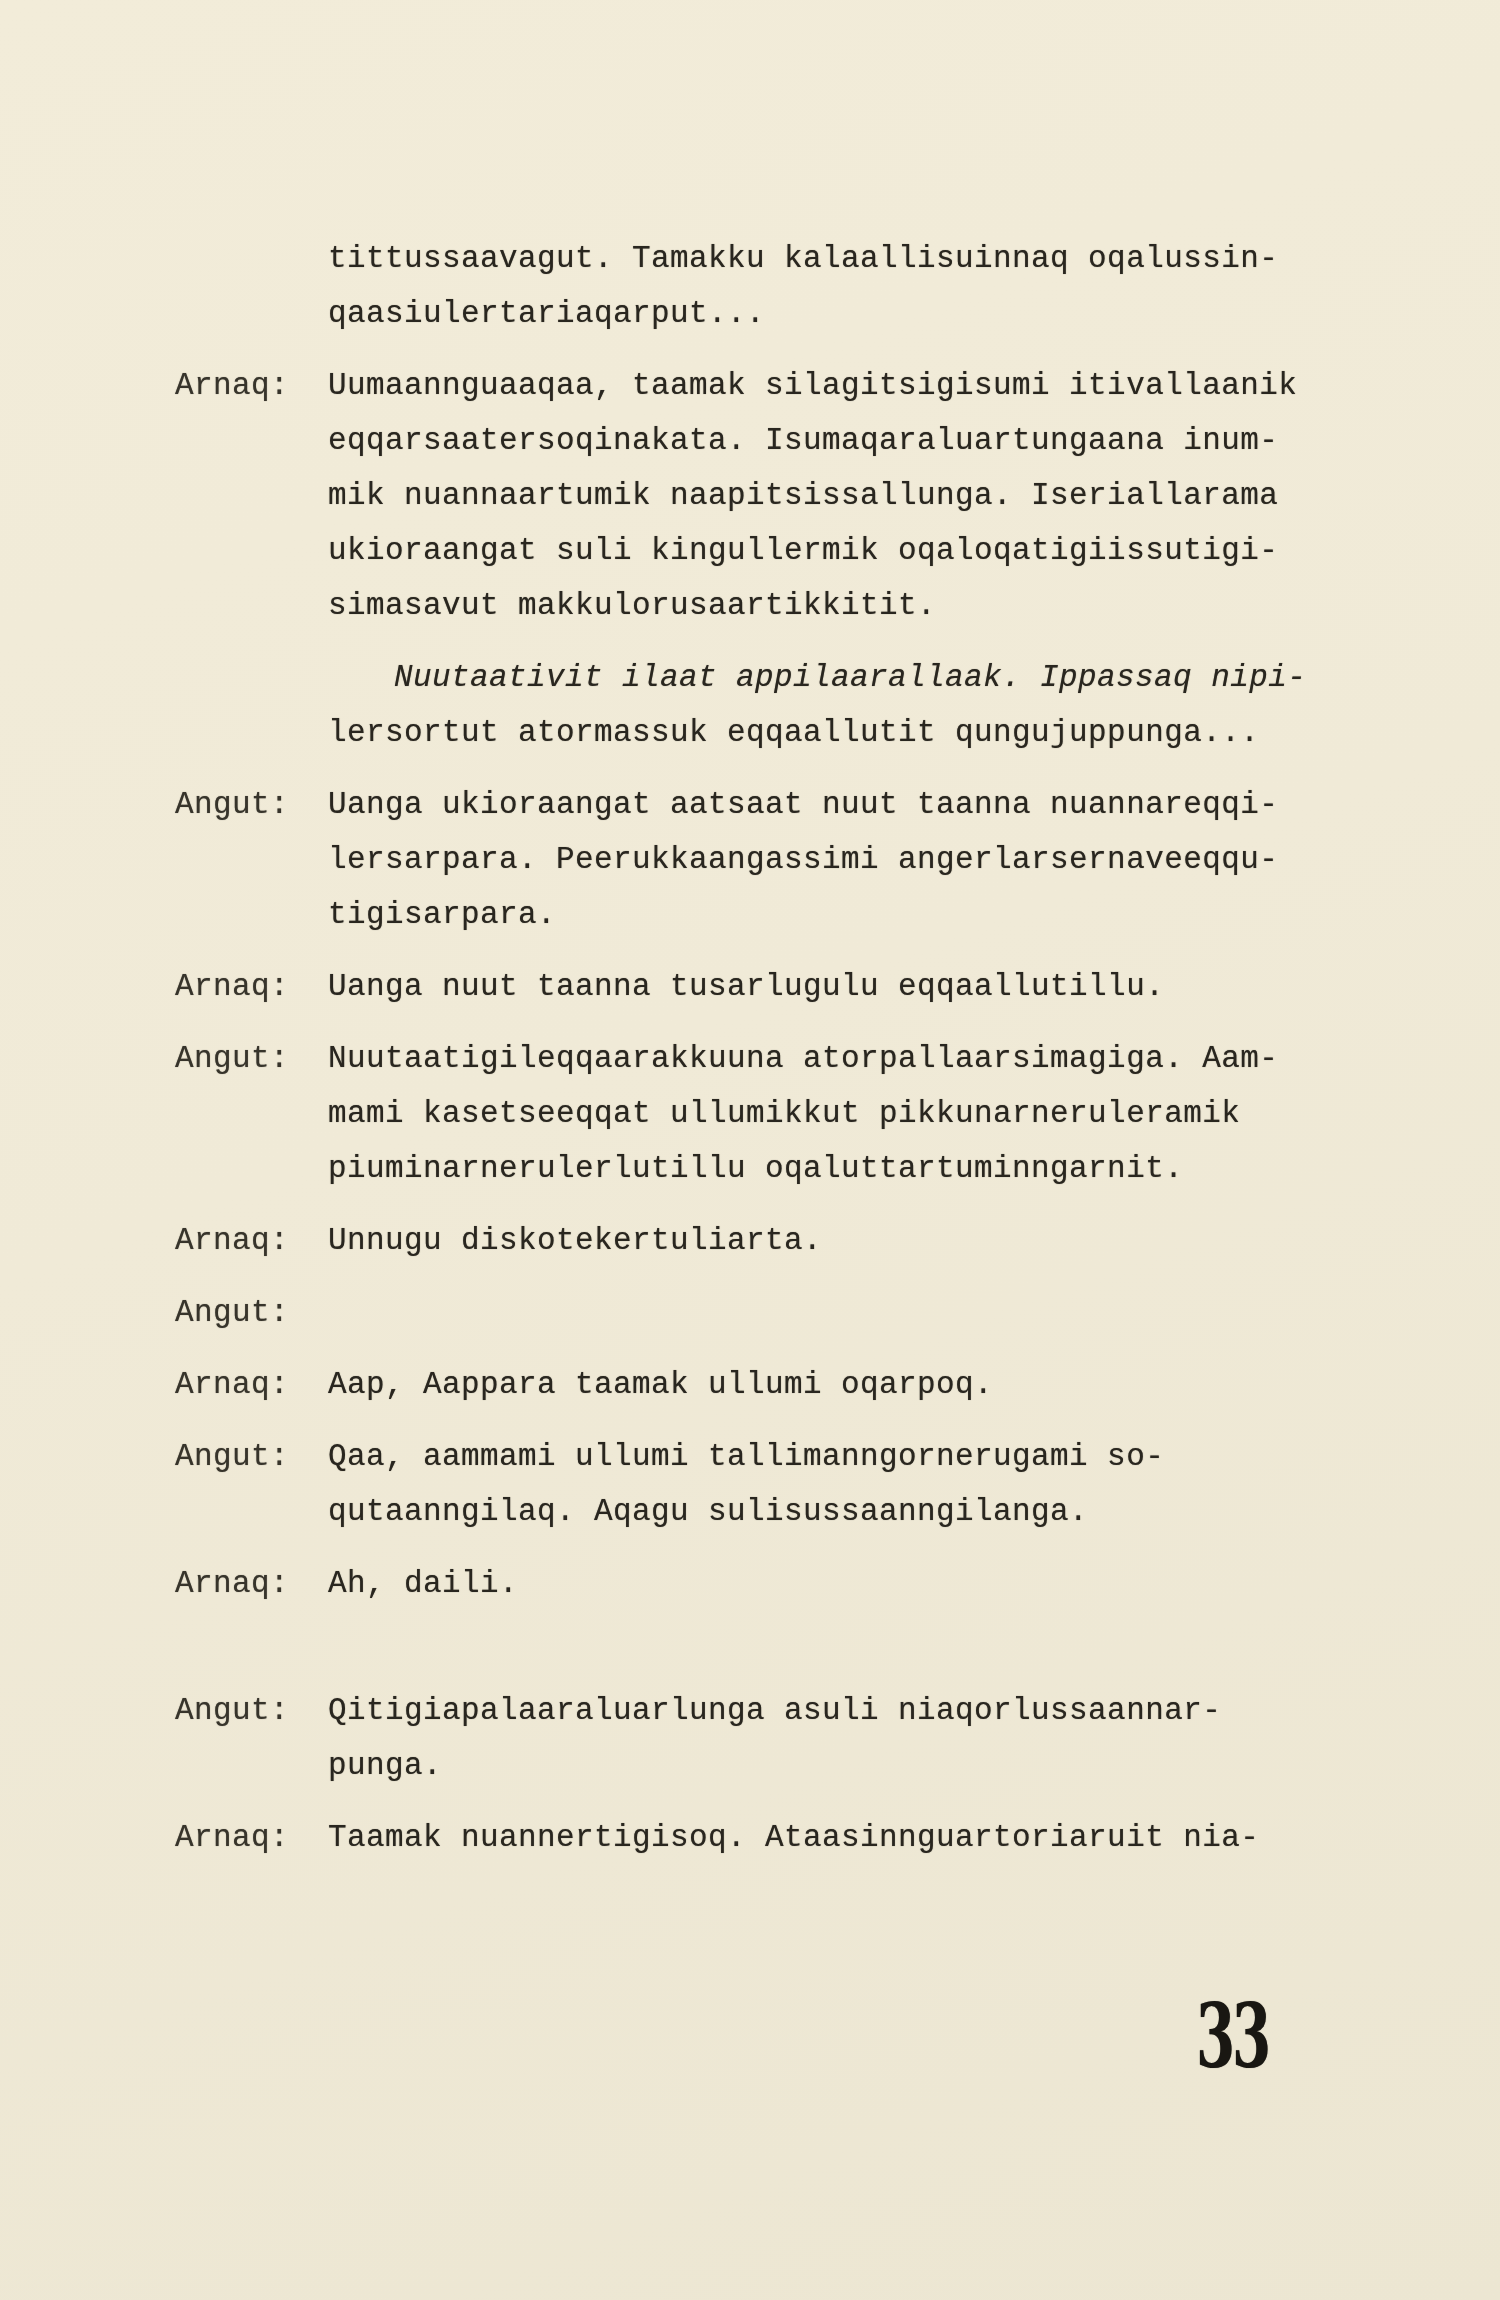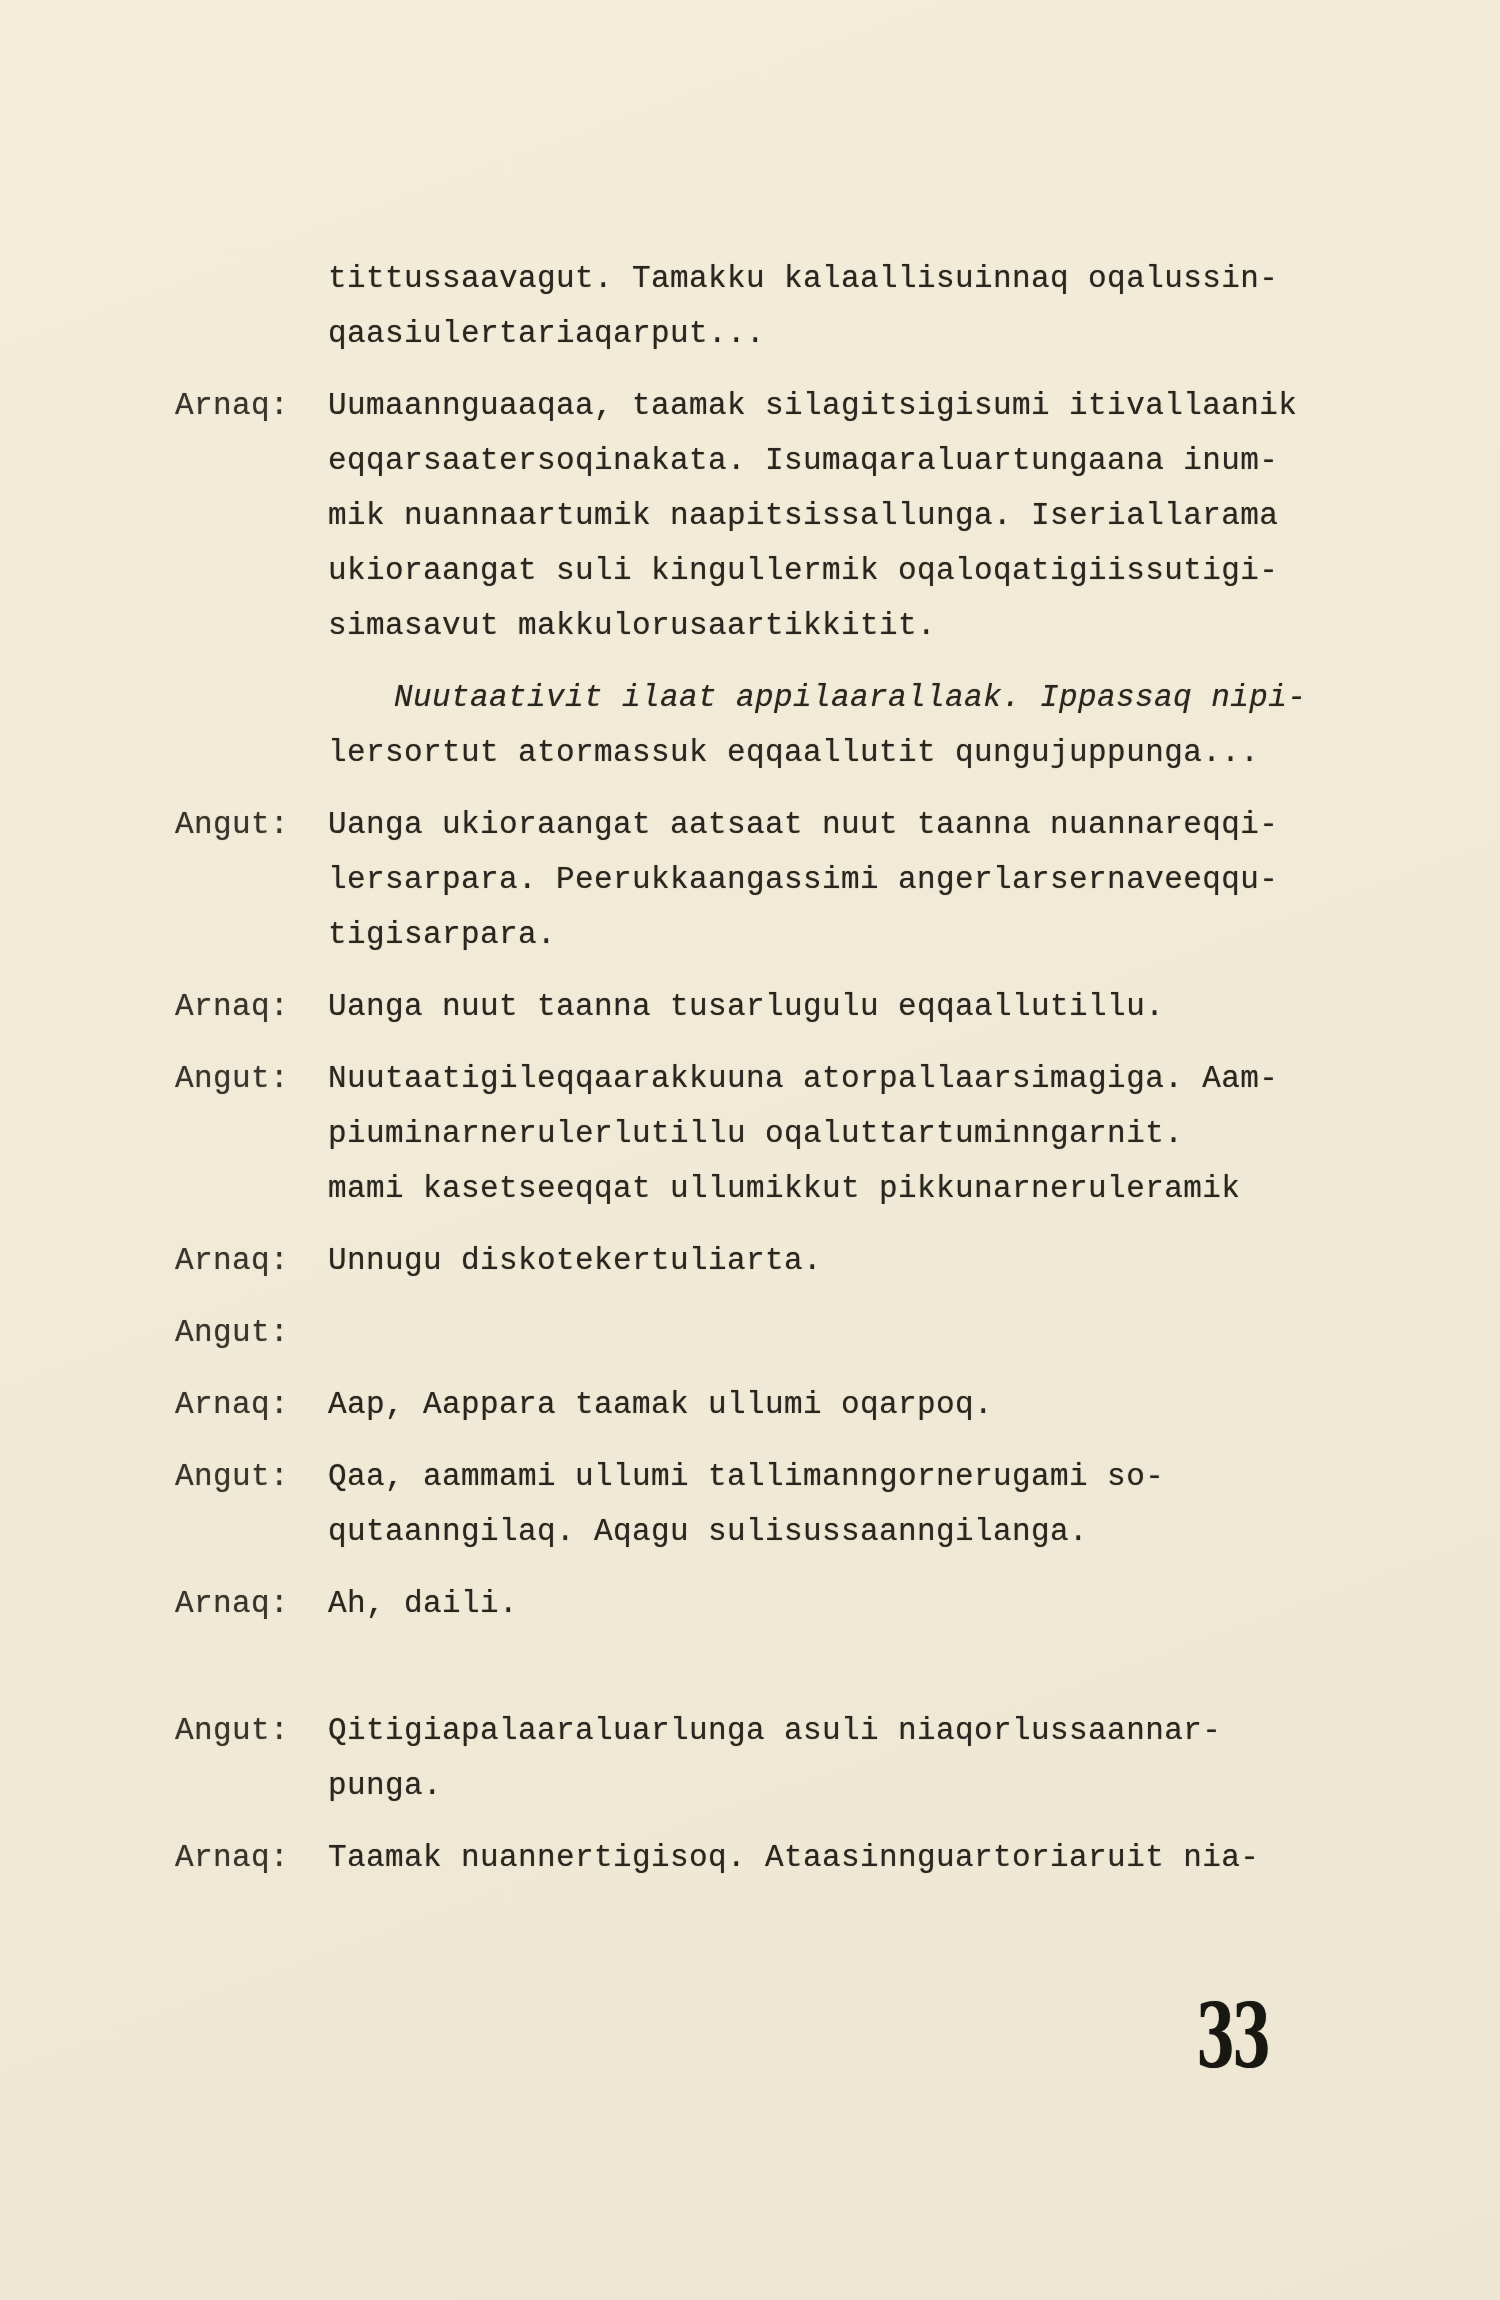--- a/index.html
+++ b/index.html
@@ -16,21 +16,21 @@
     position: relative;
     width: 1500px;
     height: 2300px;
     background: linear-gradient(160deg, #f2ecd9 0%, #f0ead7 45%, #ece6d2 100%);
     font-family: "Liberation Mono", "DejaVu Sans Mono", monospace;
     color: #29261f;
   }
   .content {
     position: absolute;
     left: 135px;
-    top: 251px;
+    top: 231px;
     width: 1210px;
   }
   .turn {
     display: flex;
     align-items: flex-start;
     margin-top: 17px;
     font-size: 31px;
     line-height: 55px;
     letter-spacing: 0.4px;
     text-shadow: 0 0 1px rgba(42, 38, 30, 0.55);
@@ -113,22 +113,22 @@
       <div class="turn">
         <div class="speaker">Arnaq:</div>
         <div class="speech">
           <div class="line">Uanga nuut taanna tusarlugulu eqqaallutillu.</div>
         </div>
       </div>
       <div class="turn">
         <div class="speaker">Angut:</div>
         <div class="speech">
           <div class="line">Nuutaatigileqqaarakkuuna atorpallaarsimagiga. Aam-</div>
+          <div class="line">mami kasetseeqqat ullumikkut pikkunarneruleramik</div>
           <div class="line">piuminarnerulerlutillu oqaluttartuminngarnit.</div>
-          <div class="line">mami kasetseeqqat ullumikkut pikkunarneruleramik</div>
         </div>
       </div>
       <div class="turn">
         <div class="speaker">Arnaq:</div>
         <div class="speech">
           <div class="line">Unnugu diskotekertuliarta.</div>
         </div>
       </div>
       <div class="turn">
         <div class="speaker">Angut:</div>

